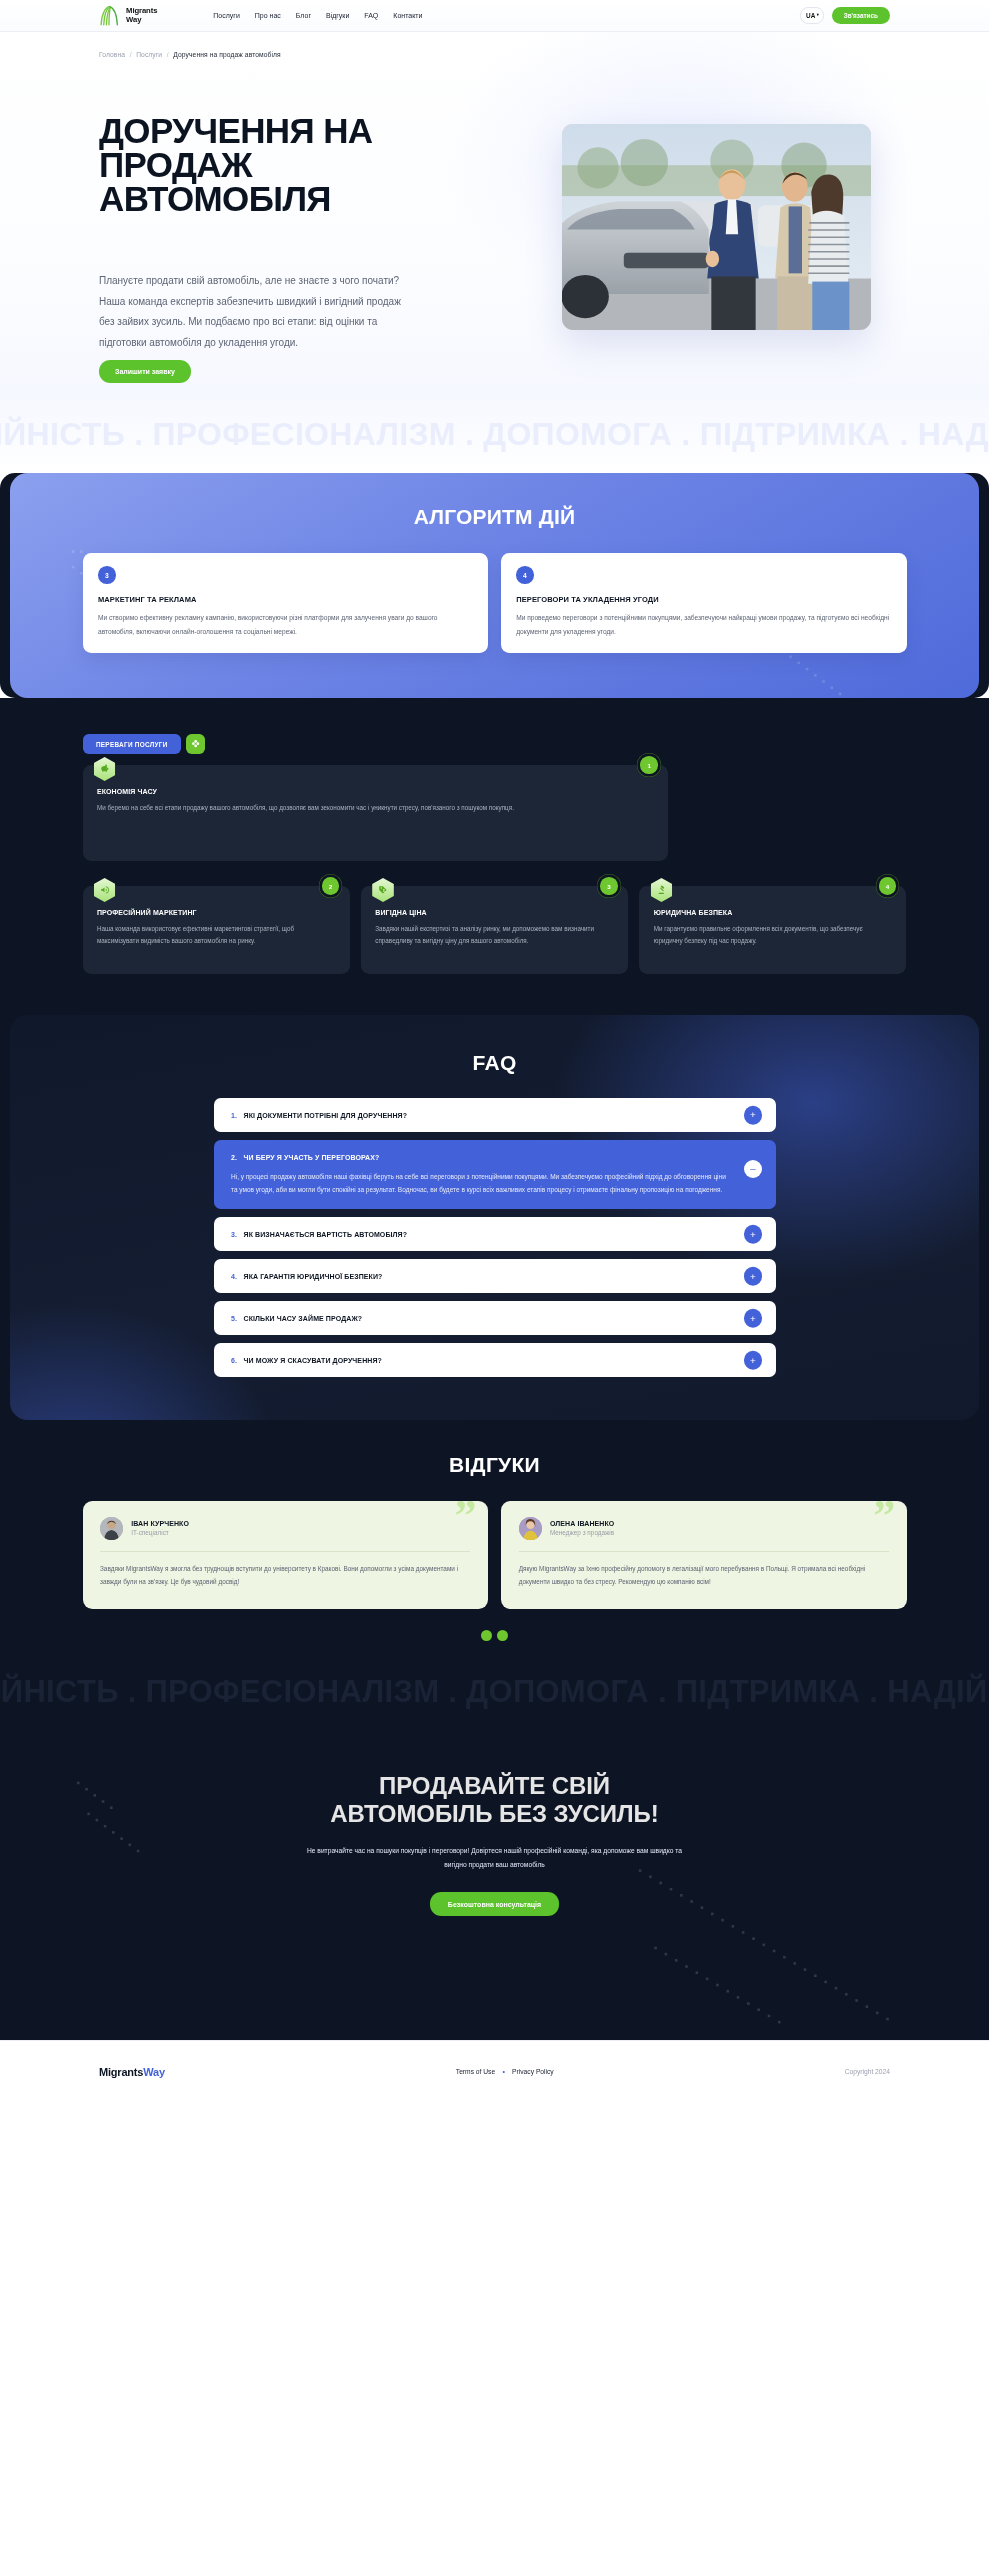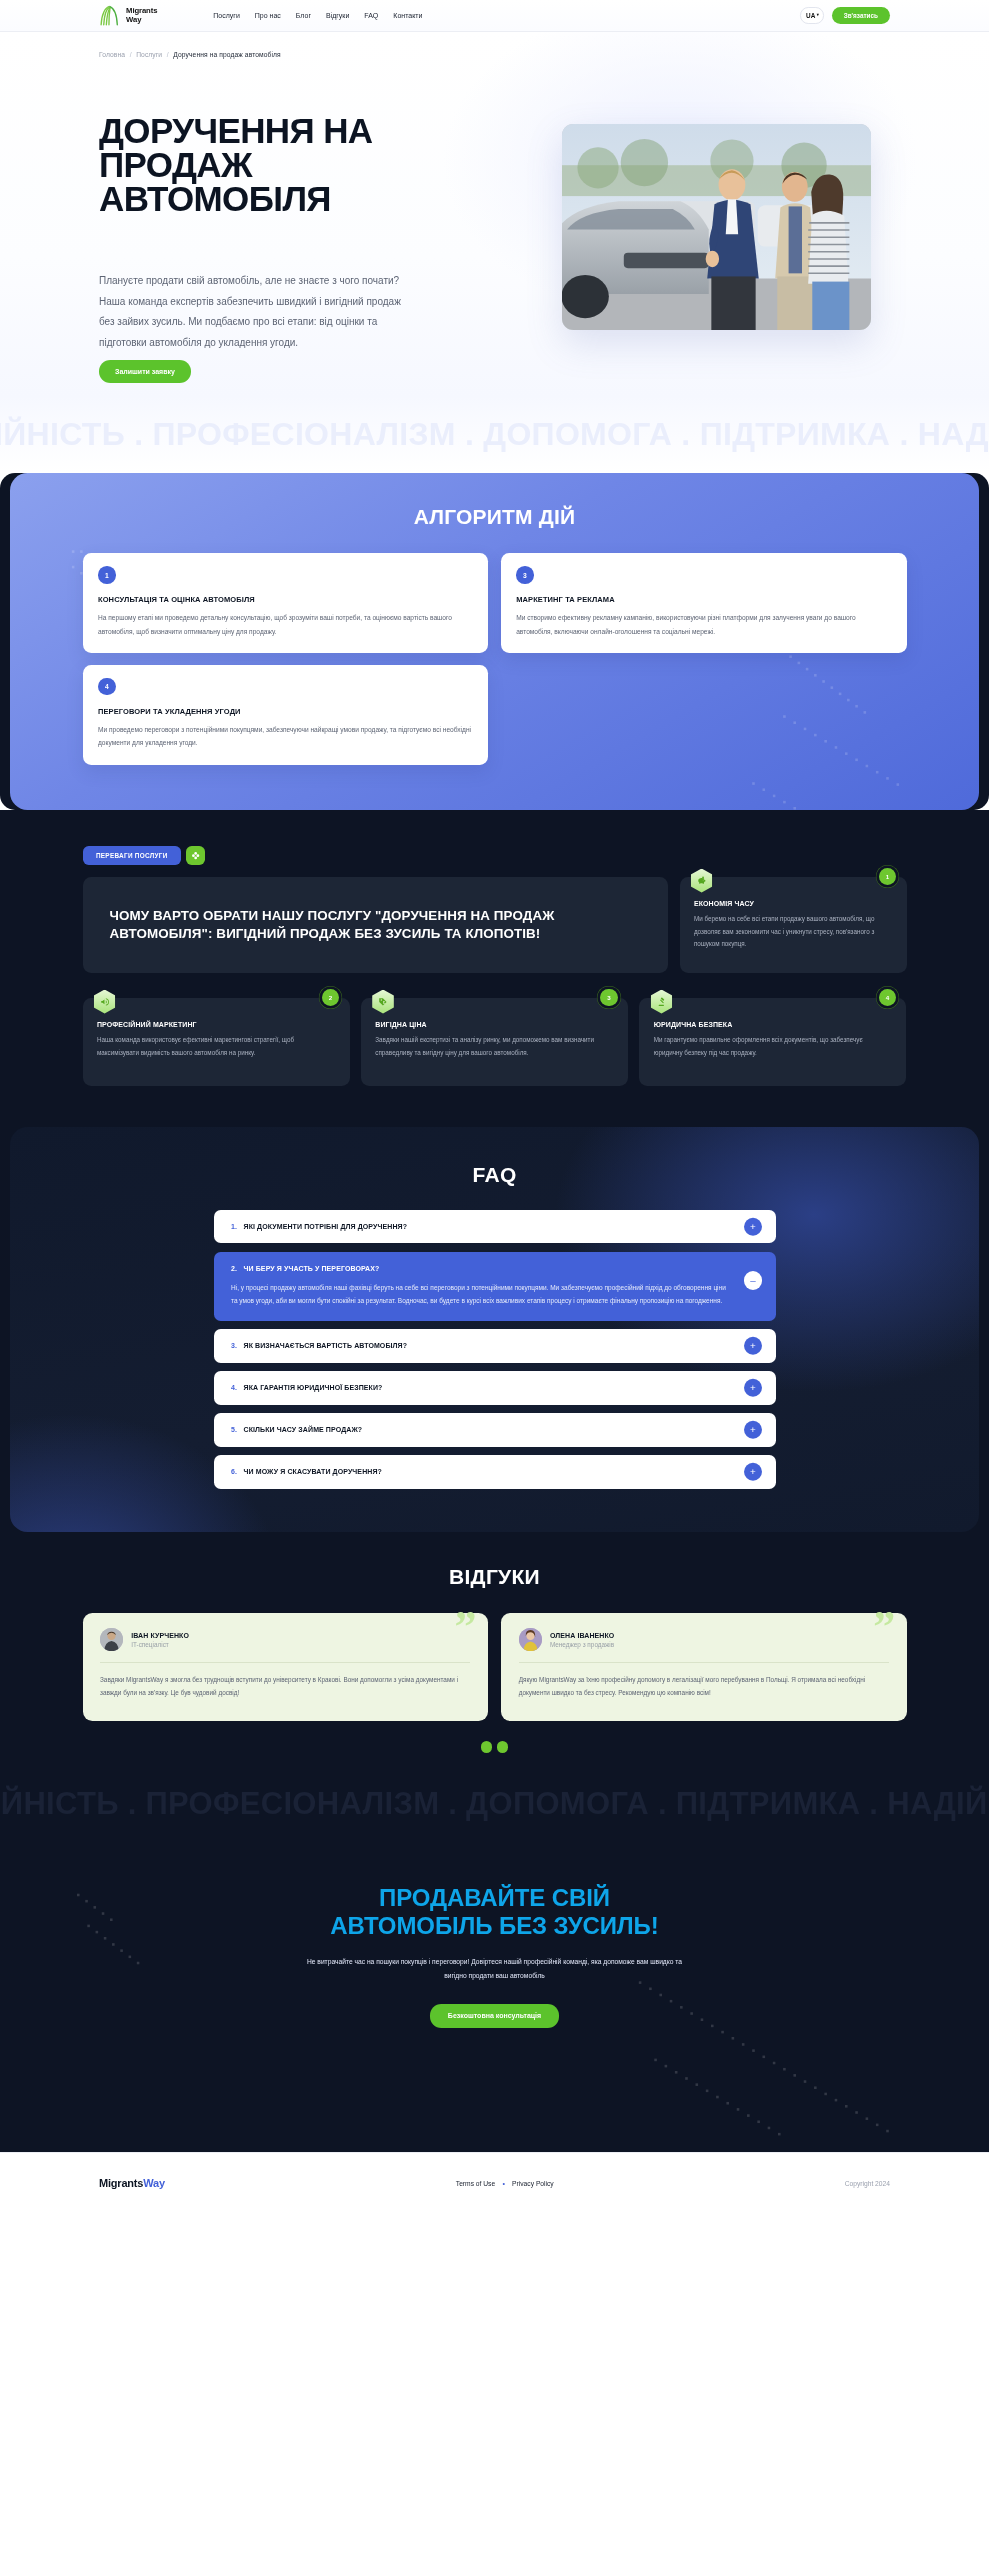--- a/index.html
+++ b/index.html
@@ -220,21 +220,21 @@
   }
 
   
   .cta-outer{width:989px;background:#0d1424;padding-bottom:0;}
   .cta{
     position:relative;margin:0 auto;width:969px;border-radius:17.5px;overflow:hidden;
     background:linear-gradient(140deg,#93a6f0 0%,#7governed 0%,#6d85e6 38%,#4f6bdc 100%);
     padding:47px 0 124px;
   }
   .cta h2{
-    position:relative;text-align:center;color:#0ea5e9;font-size:24px;line-height:1.16;
+    position:relative;text-align:center;color:#e5e5e5;font-size:24px;line-height:1.16;
     font-weight:800;text-transform:uppercase;letter-spacing:-0.1px;
   }
   .cta p{
     position:relative;width:381px;margin:15.5px auto 0;text-align:center;
     font-size:6.7px;line-height:2.1;color:#e4e9fb;
   }
   .cta-btn{position:relative;display:block;margin:20.6px auto 0;height:24px;padding:0 17.5px;font-size:7px;}
 
   
   footer.site-footer{
@@ -423,25 +423,20 @@
         <rect x="1560" y="672" width="5" height="5"></rect>
               <rect x="1580" y="684" width="5" height="5"></rect>
       </g>
     </g>
   </svg>
 
   <h2>АЛГОРИТМ ДІЙ</h2>
 
   <div class="algo-grid">
     <article class="step-card">
-      <div class="step-num">1</div>
-      <h3>КОНСУЛЬТАЦІЯ ТА ОЦІНКА АВТОМОБІЛЯ</h3>
-      <p>На першому етапі ми проведемо детальну консультацію, щоб зрозуміти ваші потреби, та оцінюємо вартість вашого автомобіля, щоб визначити оптимальну ціну для продажу.</p>
-    </article>
-    <article class="step-card">
       <div class="step-num">3</div>
       <h3>МАРКЕТИНГ ТА РЕКЛАМА</h3>
       <p>Ми створимо ефективну рекламну кампанію, використовуючи різні платформи для залучення уваги до вашого автомобіля, включаючи онлайн-оголошення та соціальні мережі.</p>
     </article>
     <article class="step-card">
       <div class="step-num">4</div>
       <h3>ПЕРЕГОВОРИ ТА УКЛАДЕННЯ УГОДИ</h3>
       <p>Ми проведемо переговори з потенційними покупцями, забезпечуючи найкращі умови продажу, та підготуємо всі необхідні документи для укладення угоди.</p>
     </article>
   </div>
@@ -456,23 +451,20 @@
         <svg viewBox="0 0 24 24" width="9.3" height="9.3" fill="#fff">
           <circle cx="12" cy="6.2" r="3.5"></circle>
               <circle cx="12" cy="17.8" r="3.5"></circle>
           <circle cx="6.2" cy="12" r="3.5"></circle>
               <circle cx="17.8" cy="12" r="3.5"></circle>
         </svg>
       </button>
     </div>
 
     <div class="b-top">
-      <div class="b-headline">
-        <h2>ЧОМУ ВАРТО ОБРАТИ НАШУ ПОСЛУГУ "ДОРУЧЕННЯ НА ПРОДАЖ АВТОМОБІЛЯ": ВИГІДНИЙ ПРОДАЖ БЕЗ ЗУСИЛЬ ТА КЛОПОТІВ!</h2>
-      </div>
 
       <article class="b-card">
         <span class="b-ico">
           <svg viewBox="0 0 24 24" width="9.8" height="9.8" fill="#55a81f">
             <path d="M18.5 9.5c-.3-.9-.9-1.7-1.6-2.3l.6-2.2-2.3.6A7.8 7.8 0 0 0 11 5C6.6 5 3 7.9 3 11.5c0 1.8.9 3.4 2.4 4.5V19h2.4l.6-1.4c.8.2 1.7.4 2.6.4s1.8-.1 2.6-.4l.6 1.4H17v-3c.9-.7 1.6-1.5 2-2.5h1.4v-4h-1.9zM15 11a1 1 0 1 1 0-2 1 1 0 0 1 0 2z"></path>
             <circle cx="14.8" cy="3.6" r="2.2"></circle>
           </svg>
         </span>
         <span class="b-badge">1</span>
         <h3>ЕКОНОМІЯ ЧАСУ</h3>

